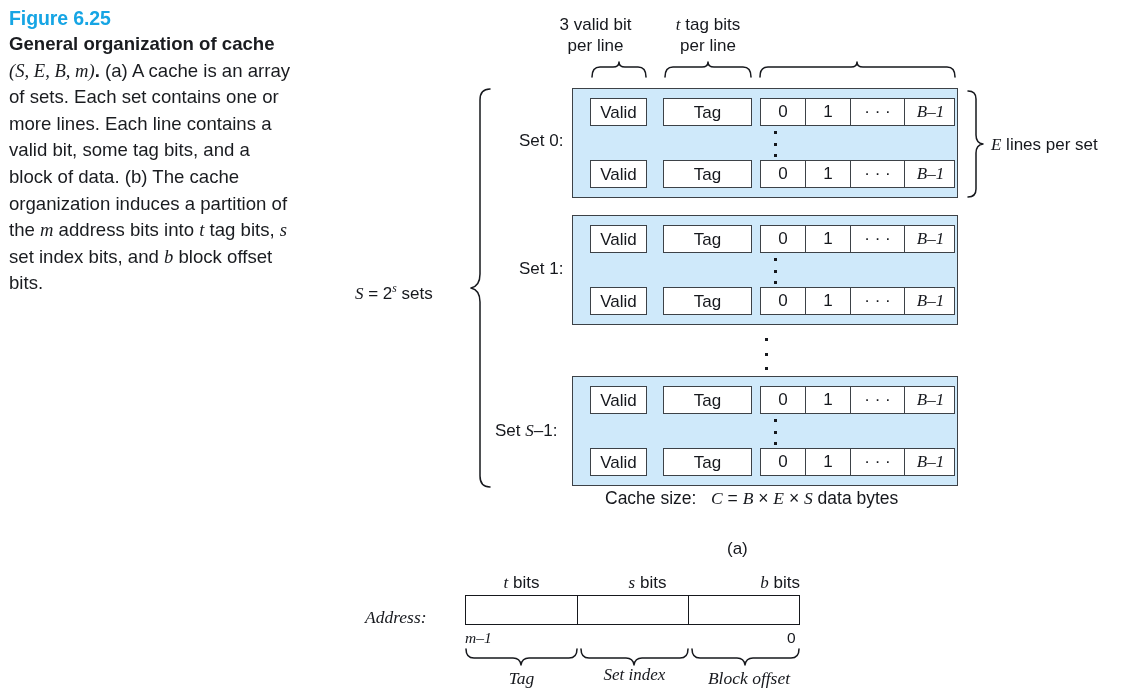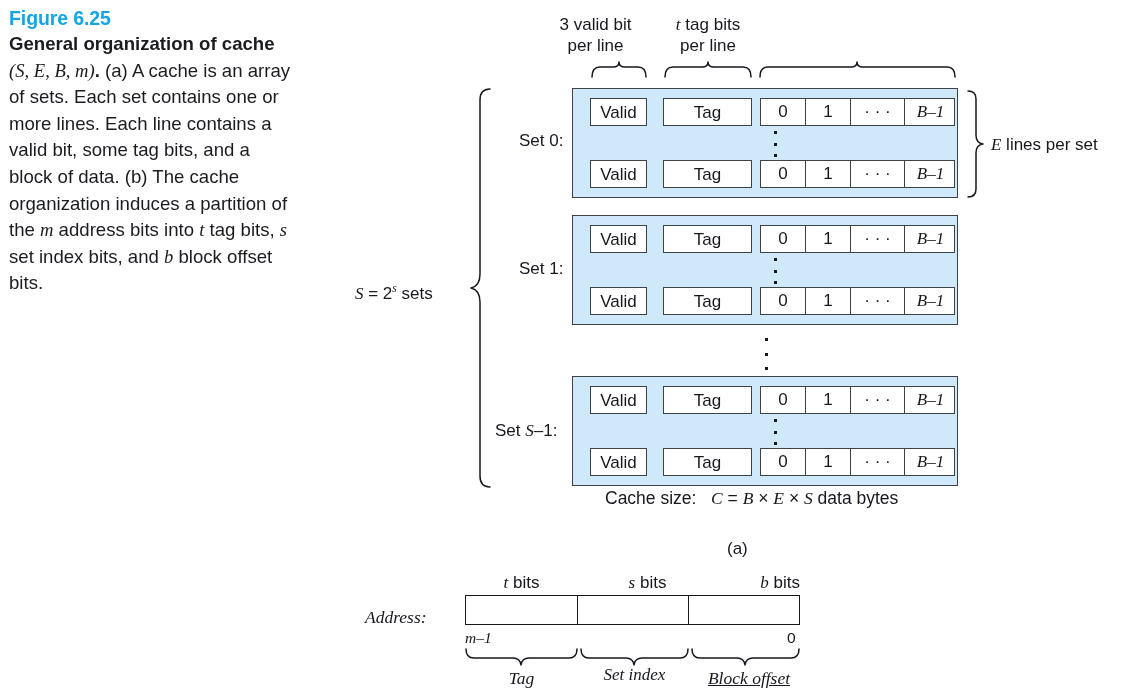--- a/index.html
+++ b/index.html
@@ -233,15 +233,15 @@
   </svg>
   <svg class="brace" style="left:580px;top:648px;" width="109" height="18" viewBox="0 0 109 18">
     <path d="M1,1 Q1,10 9,10 L46,10 Q53,10 54,17 Q55,10 62,10 L100,10 Q108,10 108,1"></path>
   </svg>
   <svg class="brace" style="left:691px;top:648px;" width="109" height="18" viewBox="0 0 109 18">
     <path d="M1,1 Q1,10 9,10 L46,10 Q53,10 54,17 Q55,10 62,10 L100,10 Q108,10 108,1"></path>
   </svg>
 
   <div class="lbl ctr it" style="left:465px;top:668px;width:113px;font-size:17.5px;">Tag</div>
   <div class="lbl ctr it" style="left:578px;top:664px;width:113px;font-size:17px;">Set index</div>
-  <div class="lbl ctr it" style="left:689px;top:668px;width:120px;font-size:17.5px;text-decoration:underline;">Block offset</div>
+  <div class="lbl ctr it" style="left:689px;top:668px;width:120px;font-size:17.5px;">Block offset</div>
 
 </div>
 
 </body></html>

